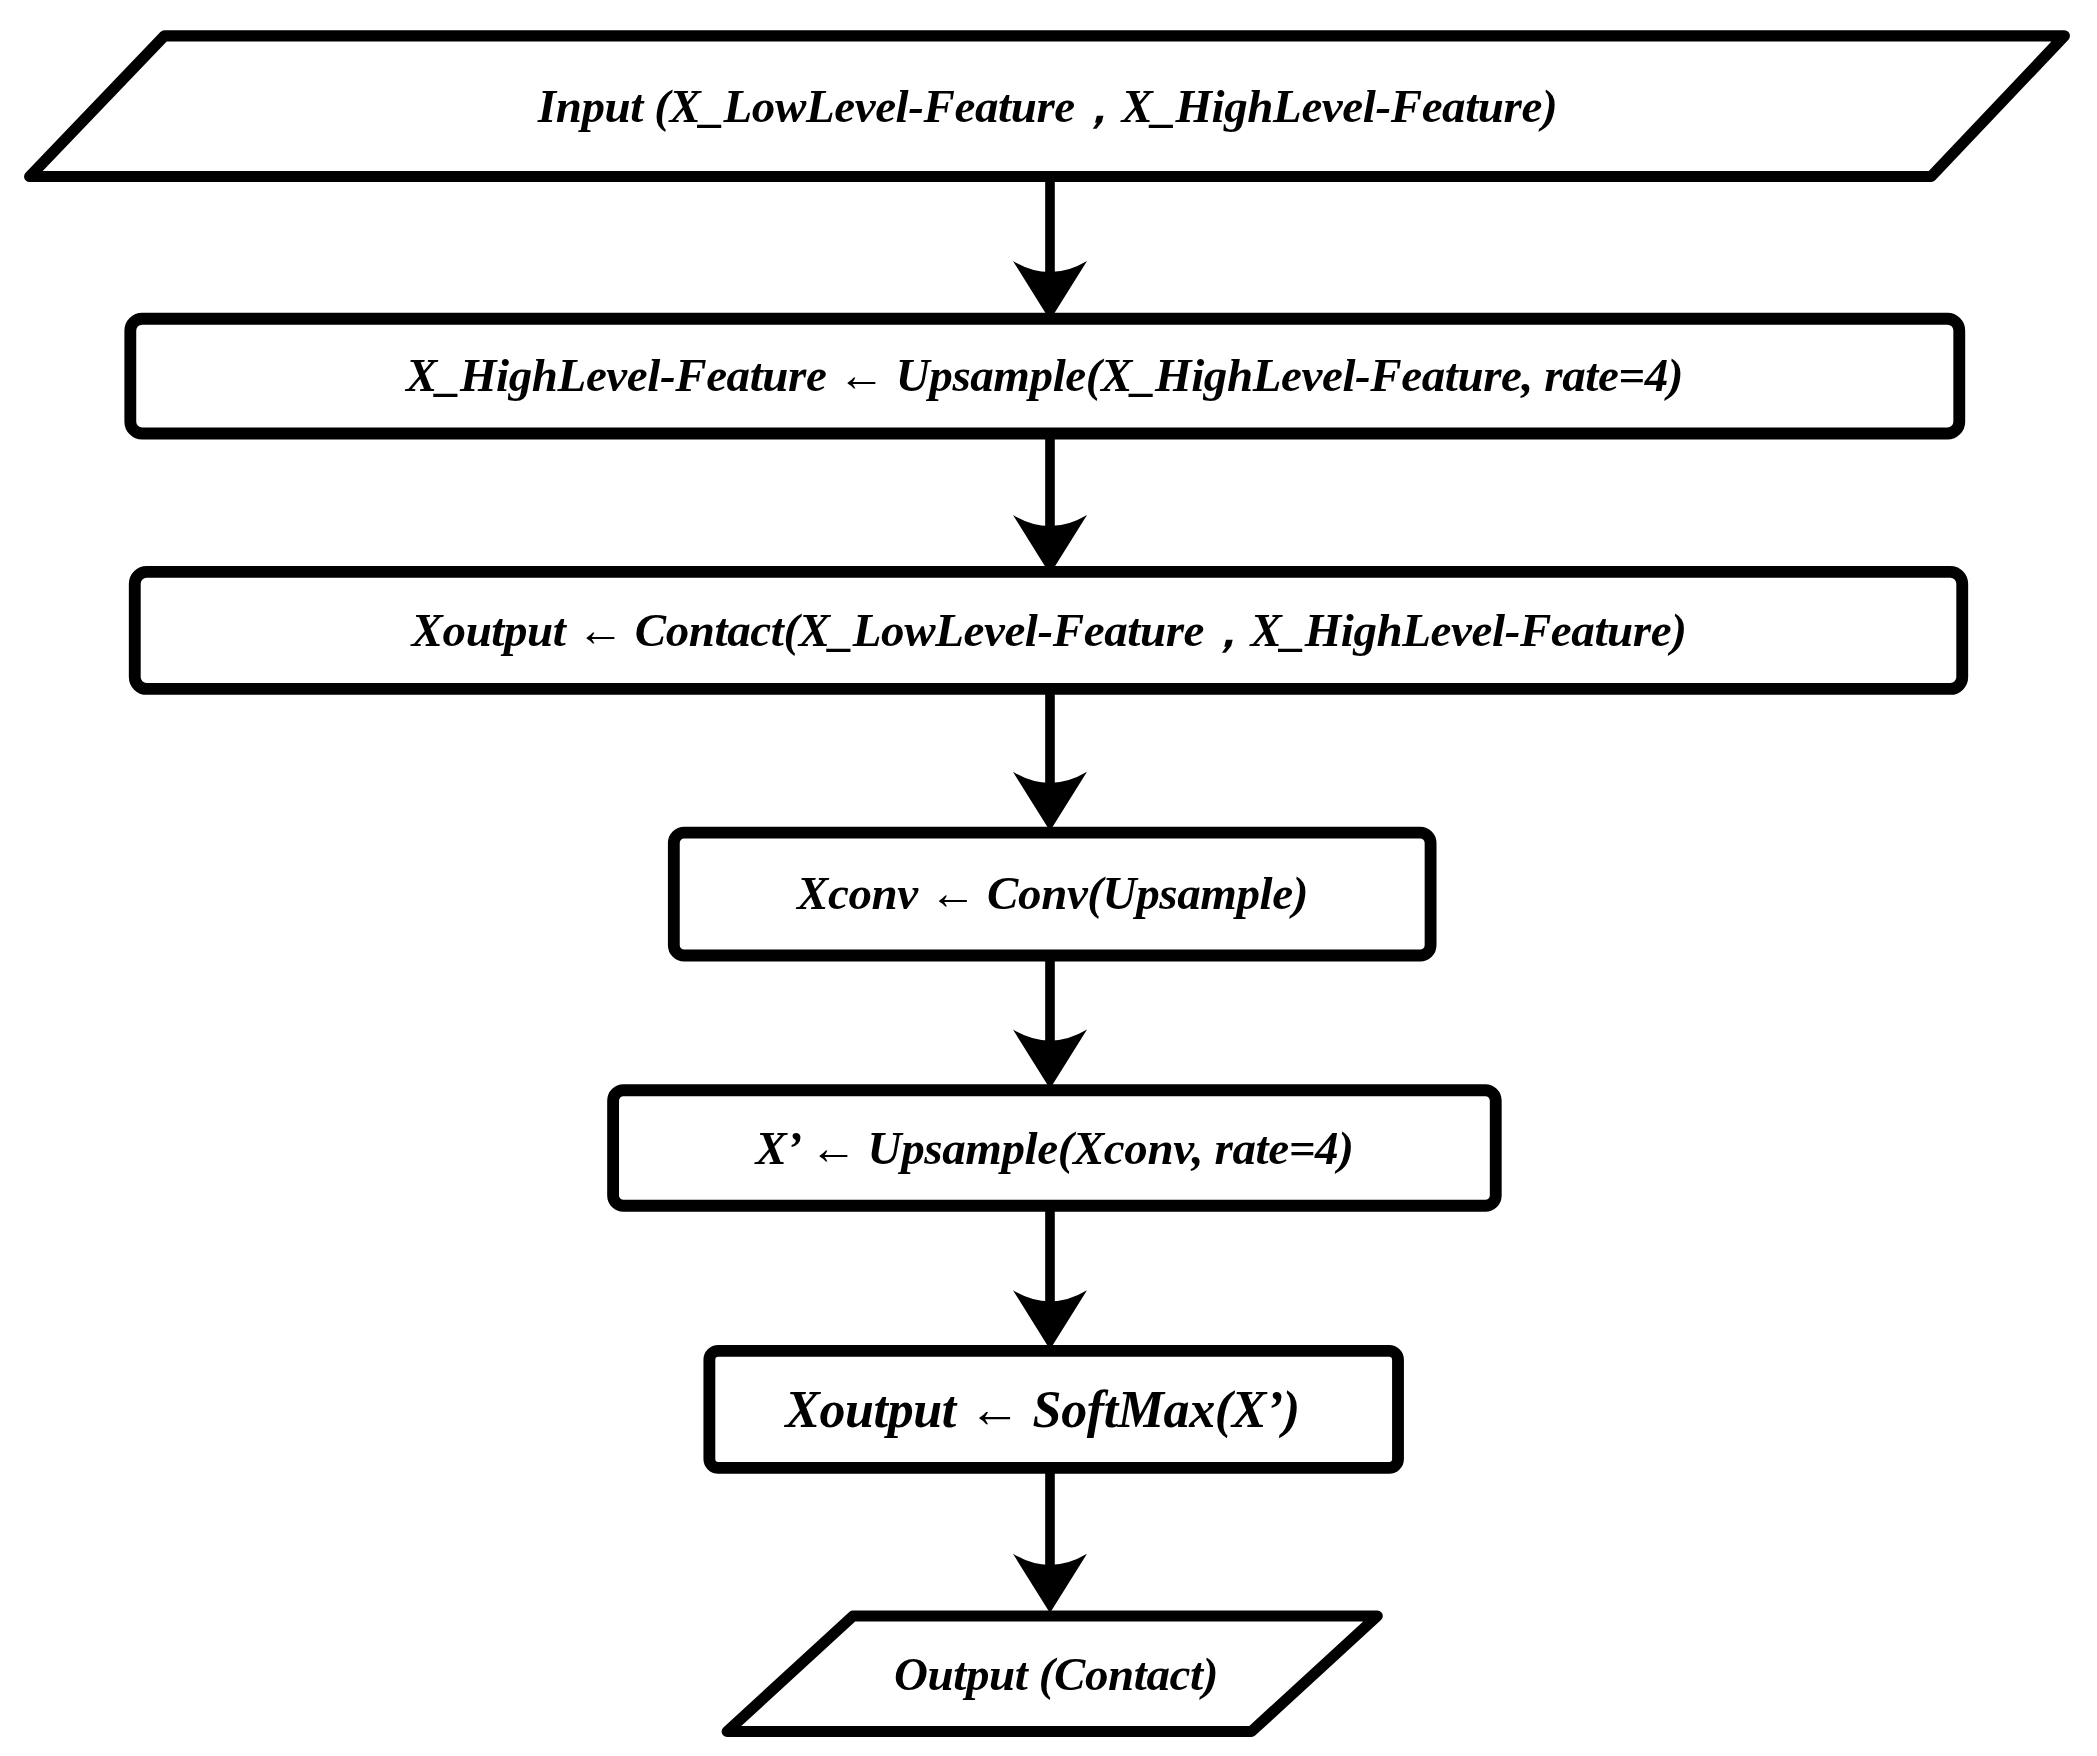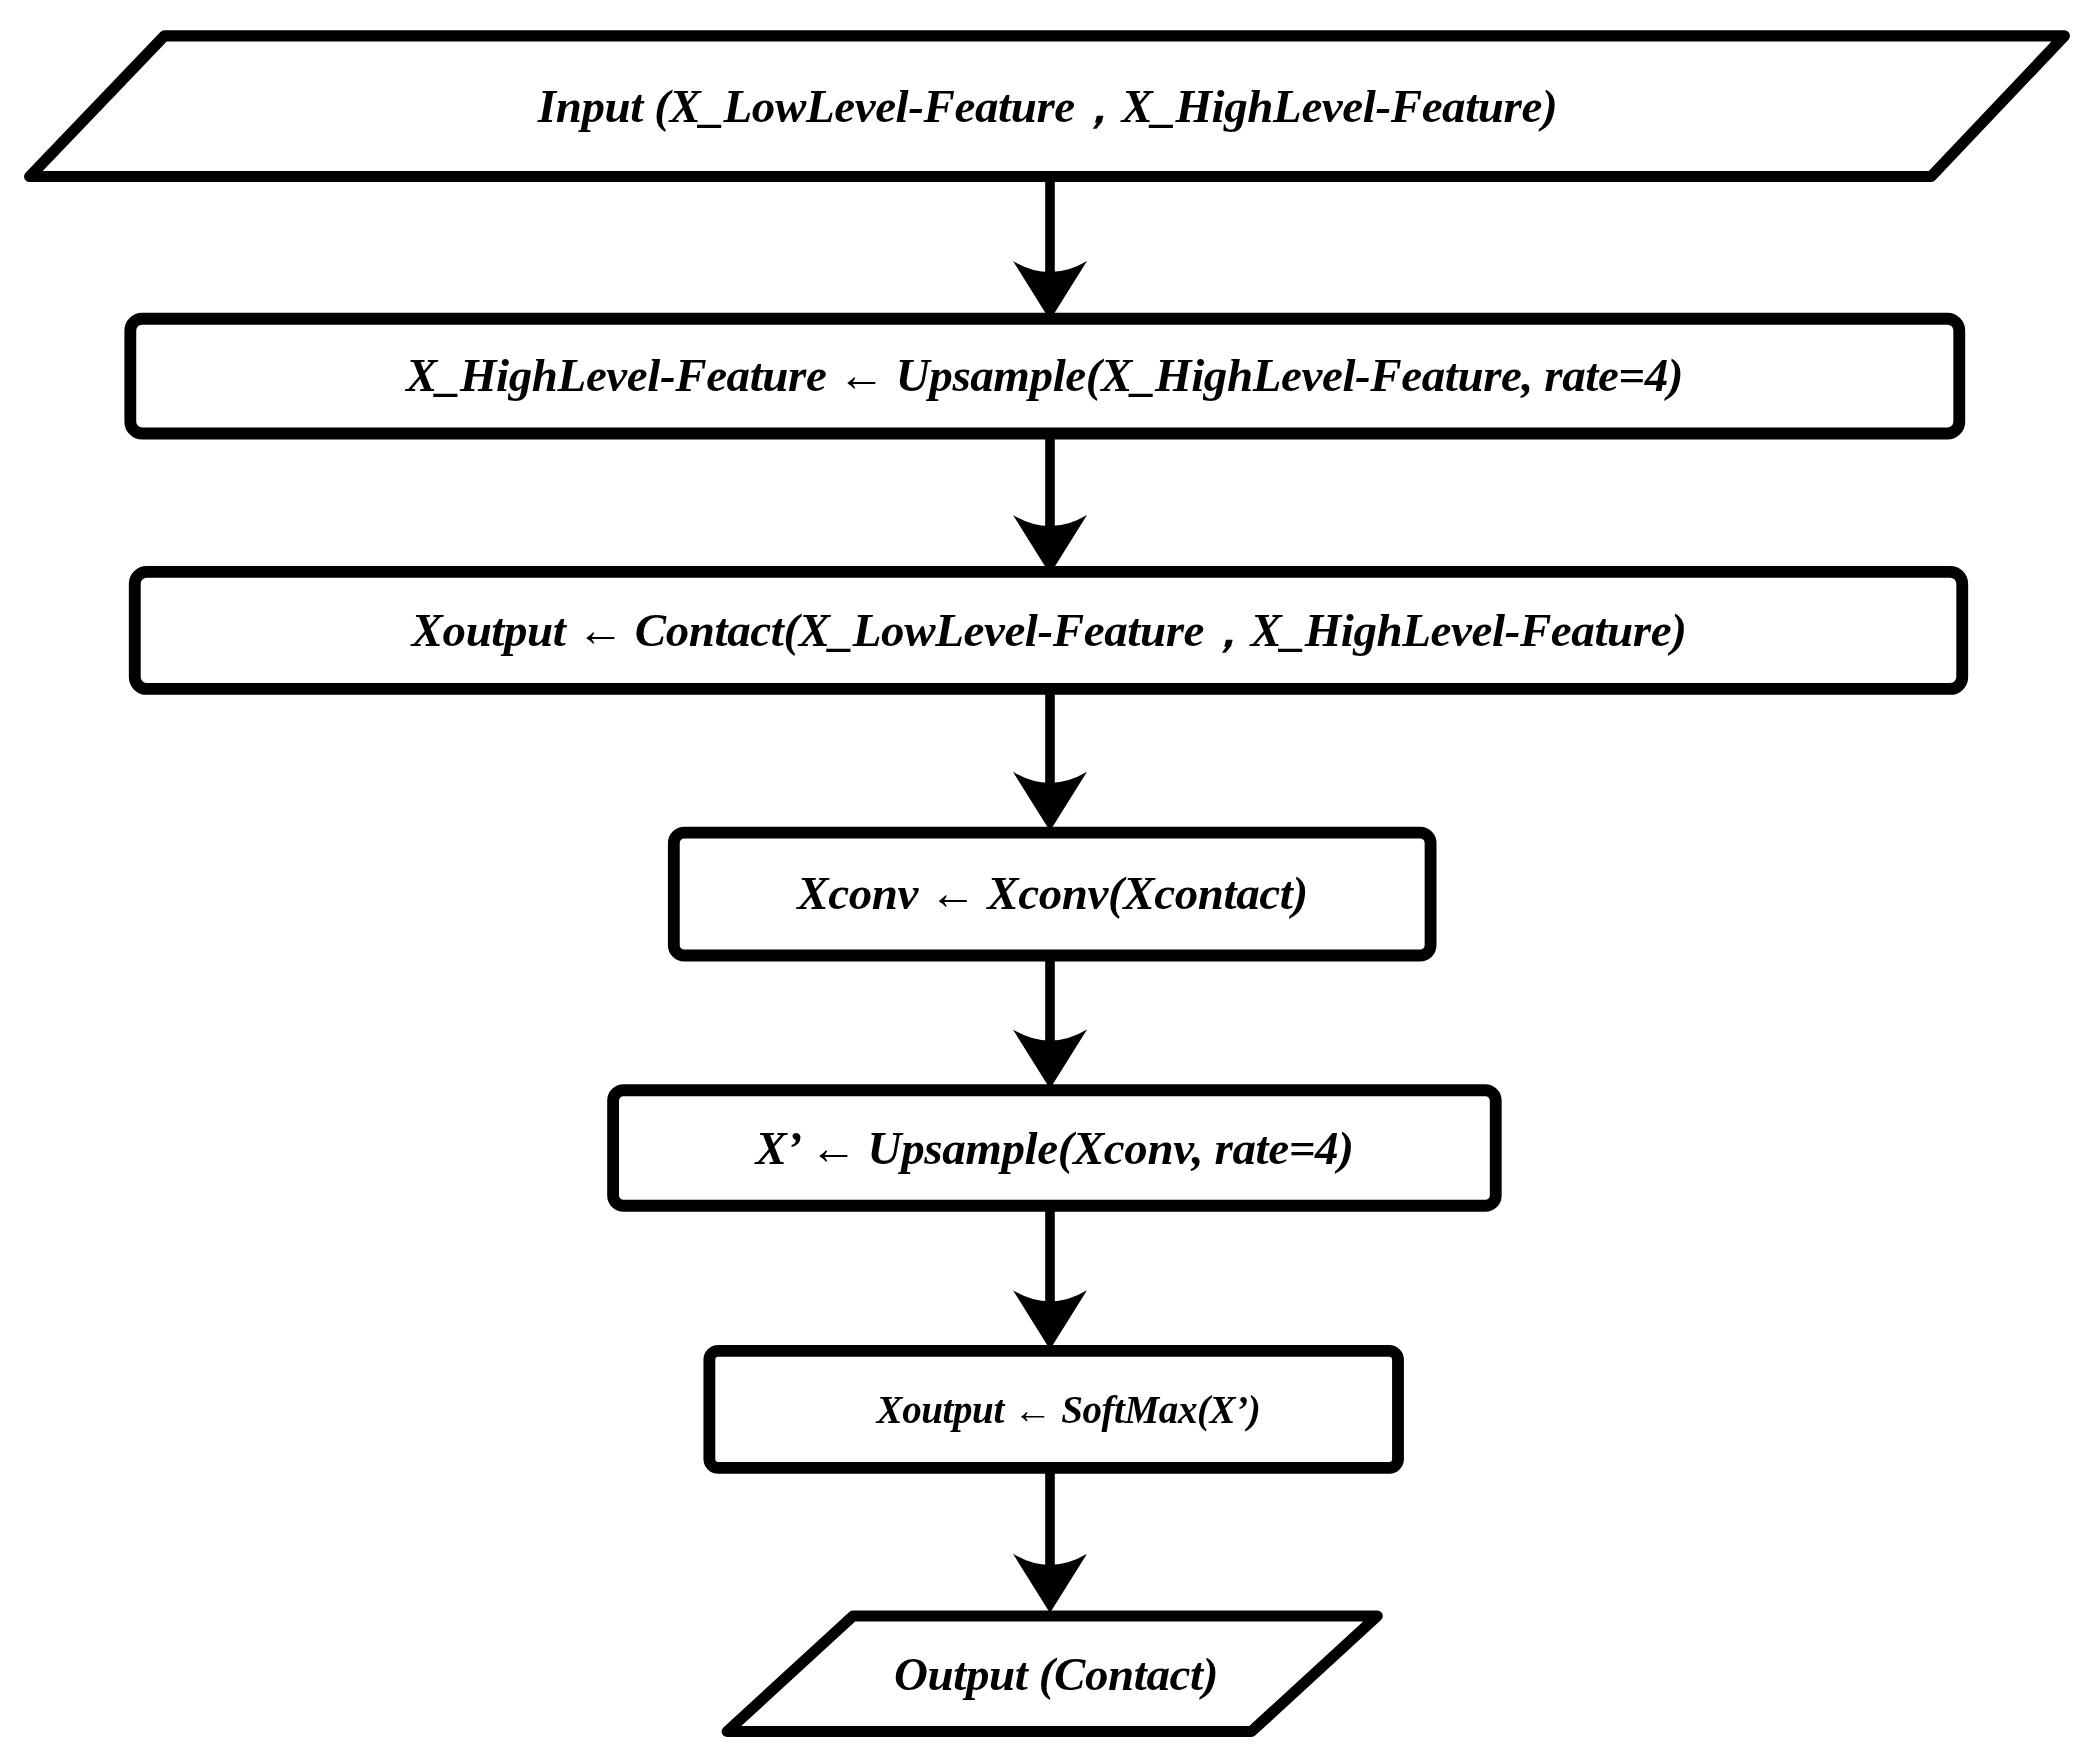--- a/index.html
+++ b/index.html
@@ -95,22 +95,22 @@
       <path d="M 1860 2182 L 1152 2182 L 982 2338 L 1690 2338 Z" stroke-width="15"></path>
     </g>
   </svg>
 
   <div class="node-label" style="left:30px; top:36px; width:2035px; height:141px; font-size:47px; padding-left:0px;">Input (X_LowLevel-Feature，X_HighLevel-Feature)</div>
 
   <div class="node-label" style="left:130px; top:318px; width:1829px; height:115px; font-size:47px;">X_HighLevel-Feature ← Upsample(X_HighLevel-Feature, rate=4)</div>
 
   <div class="node-label" style="left:135px; top:572px; width:1828px; height:117px; font-size:47px;">Xoutput ← Contact(X_LowLevel-Feature，X_HighLevel-Feature)</div>
 
-  <div class="node-label" style="left:674px; top:832px; width:757px; height:123px; font-size:47px;">Xconv ← Xconv(Xcontact)</div>
+  <div class="node-label" style="left:674px; top:832px; width:757px; height:123px; font-size:47px;">Xconv ← Conv(Upsample)</div>
 
   <div class="node-label" style="left:613px; top:1090px; width:883px; height:116px; font-size:47px;text-align:center;">X’ ← Upsample(Xconv, rate=4)</div>
 
-  <div class="node-label" style="left:724px; top:1351px; width:689px; height:117px; font-size:39px;">Xoutput ← SoftMax(X’)</div>
+  <div class="node-label" style="left:698px; top:1351px; width:689px; height:117px; font-size:52px;">Xoutput ← SoftMax(X’)</div>
 
   <div class="node-label" style="left:741px; top:1616px; width:630px; height:116px; font-size:47px;">Output (Contact)</div>
 
 </div>
 
 
 </body></html>

